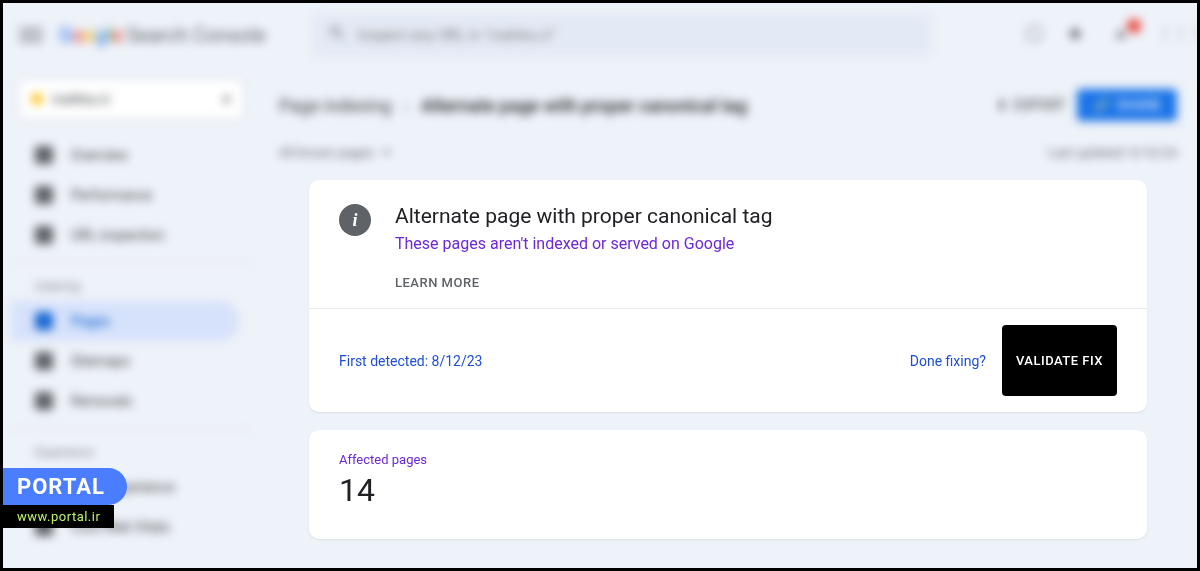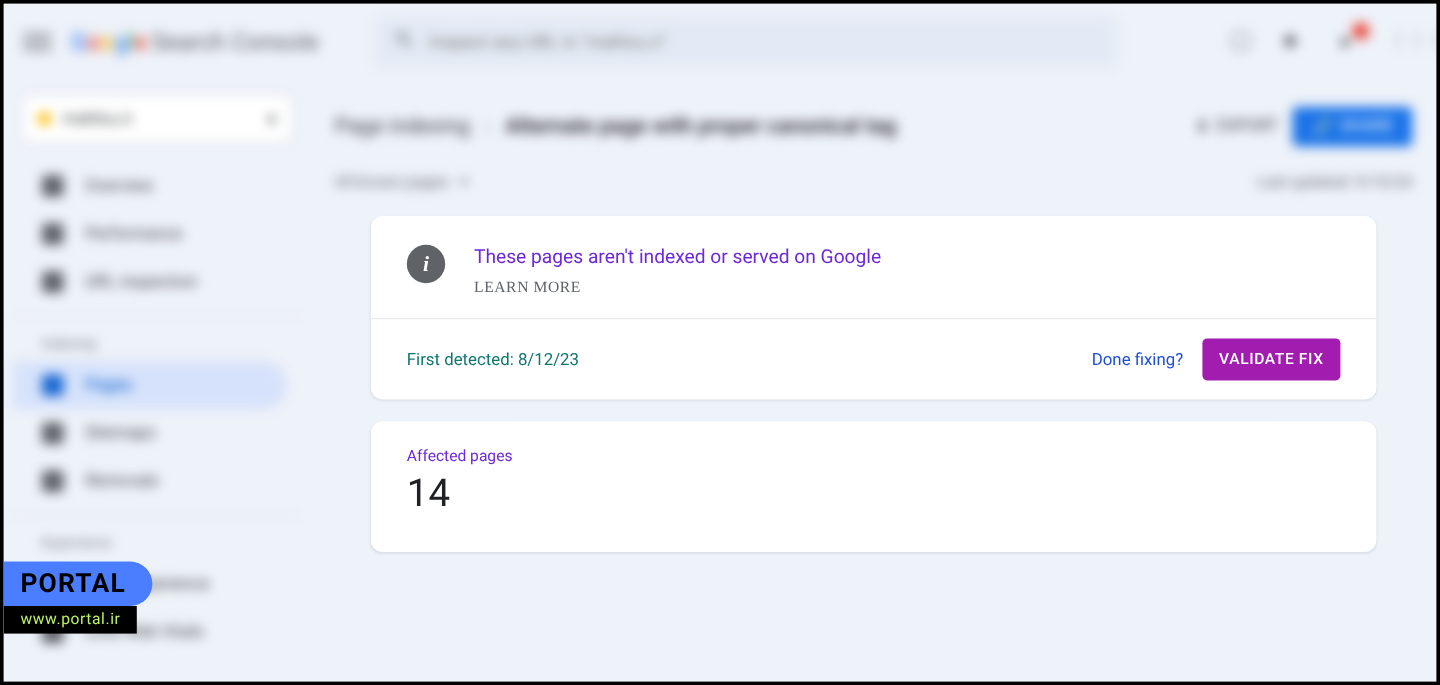--- a/index.html
+++ b/index.html
@@ -45,35 +45,35 @@
 
 .filter-row { display: flex; align-items: center; justify-content: space-between; margin-top: 18px; font-size: 13px; color: #5f6368; }
 .filter-chip { display: flex; align-items: center; gap: 8px; }
 .filter-caret { font-size: 10px; }
 
 .card { background: #fff; border-radius: 10px; margin: 20px 30px 0; box-shadow: 0 1px 2px rgba(60,64,67,0.1); }
 .card-top { padding: 24px 30px 18px; display: flex; gap: 24px; }
 .info-icon { width: 32px; height: 32px; background: #5f6368; border-radius: 50%; color: #fff; display: flex; align-items: center; justify-content: center; font-size: 18px; font-weight: bold; flex-shrink: 0; font-style: italic; font-family: Georgia, serif; }
 .card-title { font-size: 21px; color: #202124; margin-bottom: 6px; }
 .card-sub { font-size: 16px; color: #6d28d9; }
-.learn-more { margin-top: 8px; font-size: 13px; font-weight: 500; color: #5f6368; letter-spacing: 0.5px; font-family: Liberation Serif, serif; }
+.learn-more { margin-top: 22px; font-size: 13px; font-weight: 500; color: #5f6368; letter-spacing: 0.5px; }
 .card-divider { height: 1px; background: #e8eaed; }
 .card-bottom { padding: 16px 30px; display: flex; align-items: center; justify-content: space-between; }
-.detected { font-size: 14px; color: #0f766e; }
+.detected { font-size: 14px; color: #1d4ed8; }
 .fix-group { display: flex; align-items: center; gap: 16px; }
 .done-fixing { font-size: 14px; color: #1d4ed8; }
-.validate-btn { background: #a21caf; color: #fff; border: none; padding: 10px 14px; border-radius: 4px; font-size: 13px; font-weight: 500; letter-spacing: 0.5px; }
+.validate-btn { background: #000000; color: #fff; border: none; padding: 28px 14px; border-radius: 4px; font-size: 13px; font-weight: 500; letter-spacing: 0.5px; }
 
 .card2 { background: #fff; border-radius: 10px; margin: 18px 30px 0; padding: 22px 30px 30px; box-shadow: 0 1px 2px rgba(60,64,67,0.1); }
 .affected-label { font-size: 13px; color: #6d28d9; margin-bottom: 4px; }
 .affected-count { font-size: 32px; color: #202124; }
 
 
 .watermark { position: absolute; left: 0; bottom: 40px; z-index: 100; }
-.wm-top { background: #4a7dff; color: #000000; font-size: 22px; font-weight: 700; padding: 6px 22px 6px 14px; border-radius: 0 20px 20px 0; letter-spacing: 1px; }
+.wm-top { background: #4a7dff; color: #ffffff; font-size: 22px; font-weight: 700; padding: 6px 22px 6px 14px; border-radius: 0 20px 20px 0; letter-spacing: 1px; }
 .wm-bottom { background: #000; color: #bef264; font-size: 13px; padding: 4px 14px; width: fit-content; letter-spacing: 0.5px; }
 </style>
 </head>
 <body>
 
 <div class="header blur-heavy">
   <div class="menu-btn">
       <span></span>
       <span></span>
       <span></span>
@@ -173,20 +173,21 @@
         <span>All known pages</span>
         <span class="filter-caret">▼</span>
       </div>
       <div>Last updated: 9/10/24</div>
     </div>
 
     <div class="card">
       <div class="card-top">
         <div class="info-icon">i</div>
         <div>
+          <div class="card-title">Alternate page with proper canonical tag</div>
           <div class="card-sub">These pages aren't indexed or served on Google</div>
           <div class="learn-more">LEARN MORE</div>
         </div>
       </div>
       <div class="card-divider"></div>
       <div class="card-bottom">
         <div class="detected"><span>First detected: </span><span>8/12/23</span></div>
         <div class="fix-group">
           <span class="done-fixing">Done fixing?</span>
           <button class="validate-btn">VALIDATE FIX</button>

